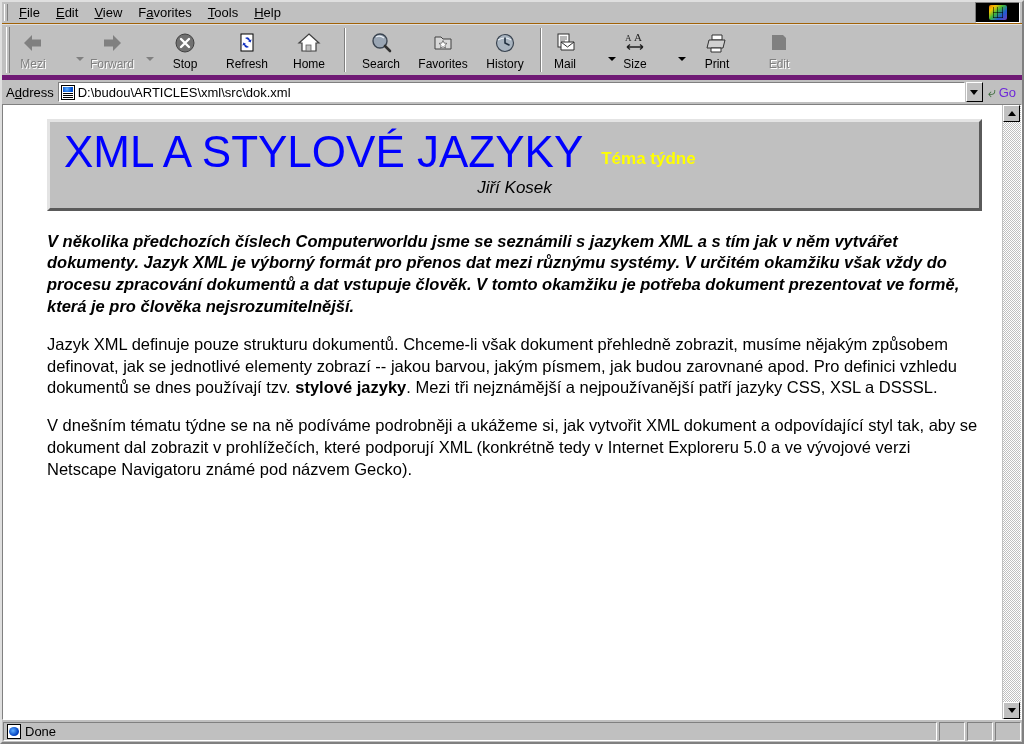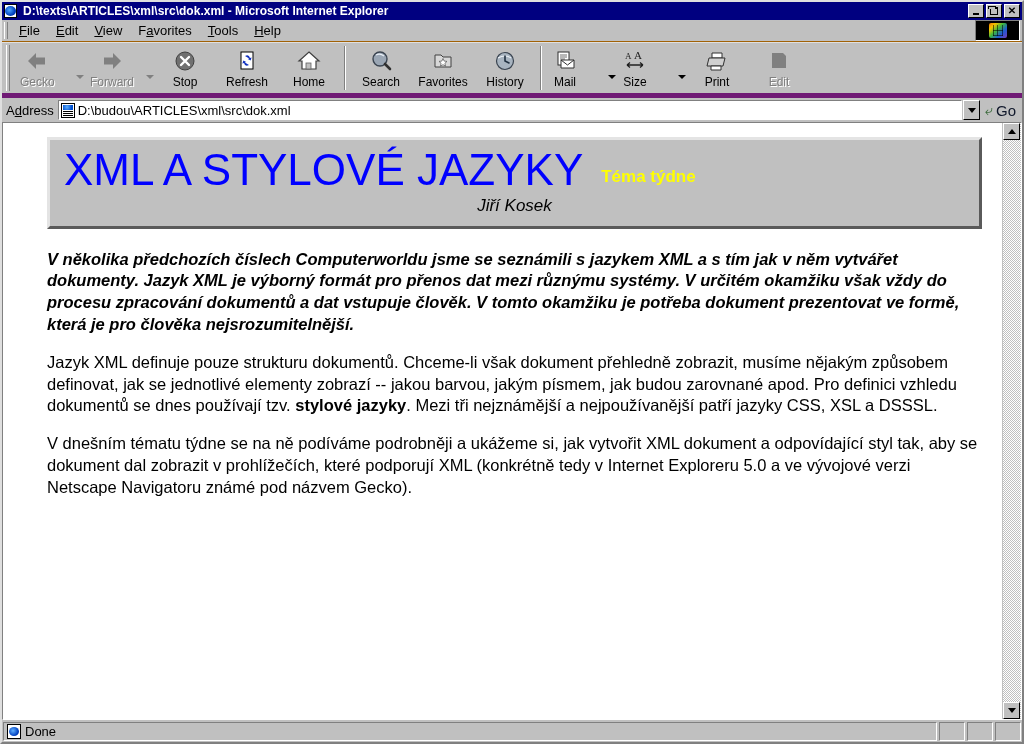--- a/index.html
+++ b/index.html
@@ -223,21 +223,21 @@
     border-bottom: 1px solid #000000;
     box-sizing: border-box;
     display:flex; align-items:center; justify-content:center;
   }
   .addr-drop i {
     width:0;height:0;border-left:4px solid transparent;border-right:4px solid transparent;border-top:5px solid #000;
     display:block;
   }
   .go-btn { display:flex; align-items:center; padding: 0 6px 0 5px; gap:3px; }
   .go-icon { font-size: 14px; color:#3a6a3a; transform: scaleX(-1); }
-  .go-label { font-size: 15px; color: #0f172a; }
+  .go-label { font-size: 13px; color: #6d28d9; }
 
   
   .client {
     flex: 1 1 auto;
     display: flex;
     background: #ffffff;
     border-top: 1px solid #808080;
     border-left: 1px solid #808080;
     border-right: 1px solid #ffffff;
     border-bottom: 1px solid #ffffff;
@@ -378,37 +378,20 @@
   }
 
   
   svg.ic { display:block; }
 </style>
 </head>
 <body>
 
 <div class="window">
 
-  <div class="titlebar">
-    <div class="titlebar-icon">
-      <div class="ie-doc-icon"></div>
-    </div>
-    <div class="titlebar-text">D:\texts\ARTICLES\xml\src\dok.xml - Microsoft Internet Explorer</div>
-    <div class="titlebar-buttons">
-      <div class="tb-btn">
-          <span class="min-glyph"></span>
-        </div>
-      <div class="tb-btn">
-          <span class="max-glyph"></span>
-        </div>
-      <div class="tb-btn">
-          <span class="glyph">✕</span>
-        </div>
-    </div>
-  </div>
 
   <div class="menubar">
     <div class="grip"></div>
     <div class="menu-item"><u>F</u>ile</div>
     <div class="menu-item"><u>E</u>dit</div>
     <div class="menu-item"><u>V</u>iew</div>
     <div class="menu-item">F<u>a</u>vorites</div>
     <div class="menu-item"><u>T</u>ools</div>
     <div class="menu-item"><u>H</u>elp</div>
     <div class="ie-logo-box">
@@ -419,21 +402,21 @@
   <div class="toolbar">
     <div class="tbgrip"></div>
 
     <div class="tbutton disabled with-arrow">
       <div style="display:flex;flex-direction:column;align-items:center;">
         <span class="tbicon">
           <svg class="ic" width="26" height="26" viewBox="0 0 26 26">
             <path d="M12 5 L4 13 L12 21 L12 16.5 L21 16.5 L21 9.5 L12 9.5 Z" fill="#808080"></path>
           </svg>
         </span>
-        <span class="tblabel">Gecko</span>
+        <span class="tblabel">Mezi</span>
       </div>
     </div>
     <div class="menu-arrow dis"></div>
 
     <div class="tbutton disabled with-arrow">
       <div style="display:flex;flex-direction:column;align-items:center;">
         <span class="tbicon">
           <svg class="ic" width="26" height="26" viewBox="0 0 26 26">
             <path d="M14 5 L22 13 L14 21 L14 16.5 L5 16.5 L5 9.5 L14 9.5 Z" fill="#808080"></path>
           </svg>

